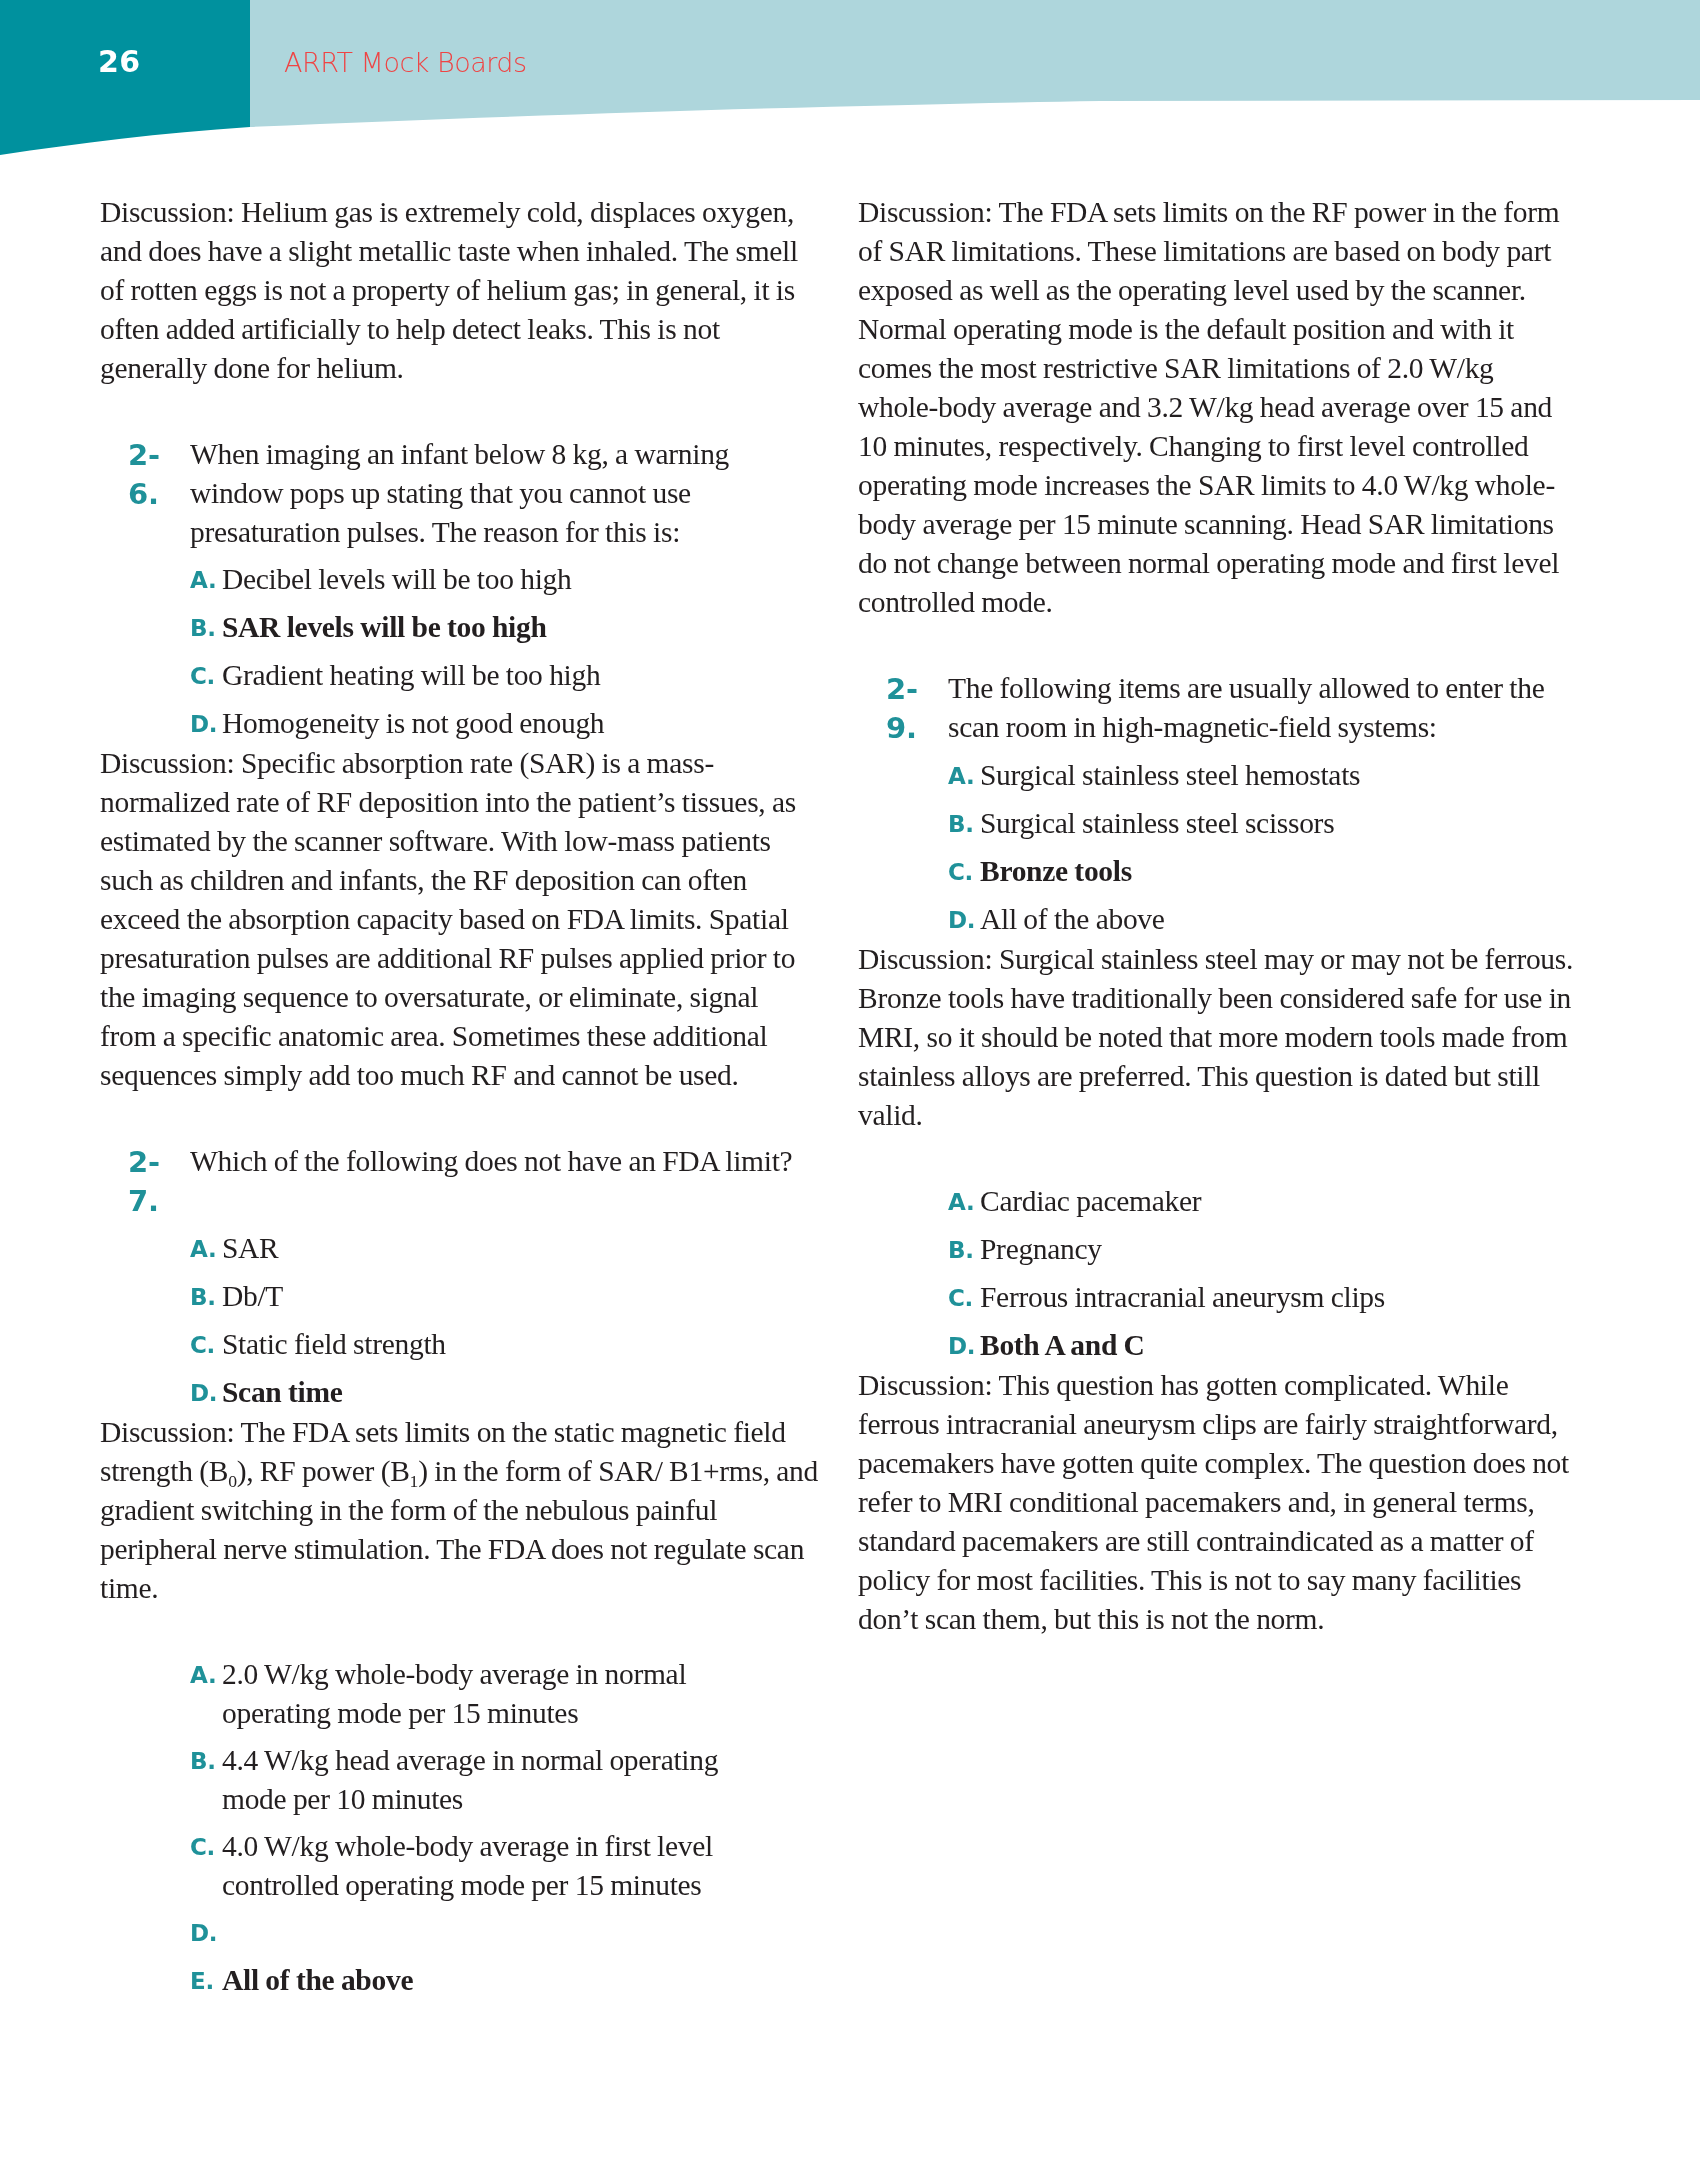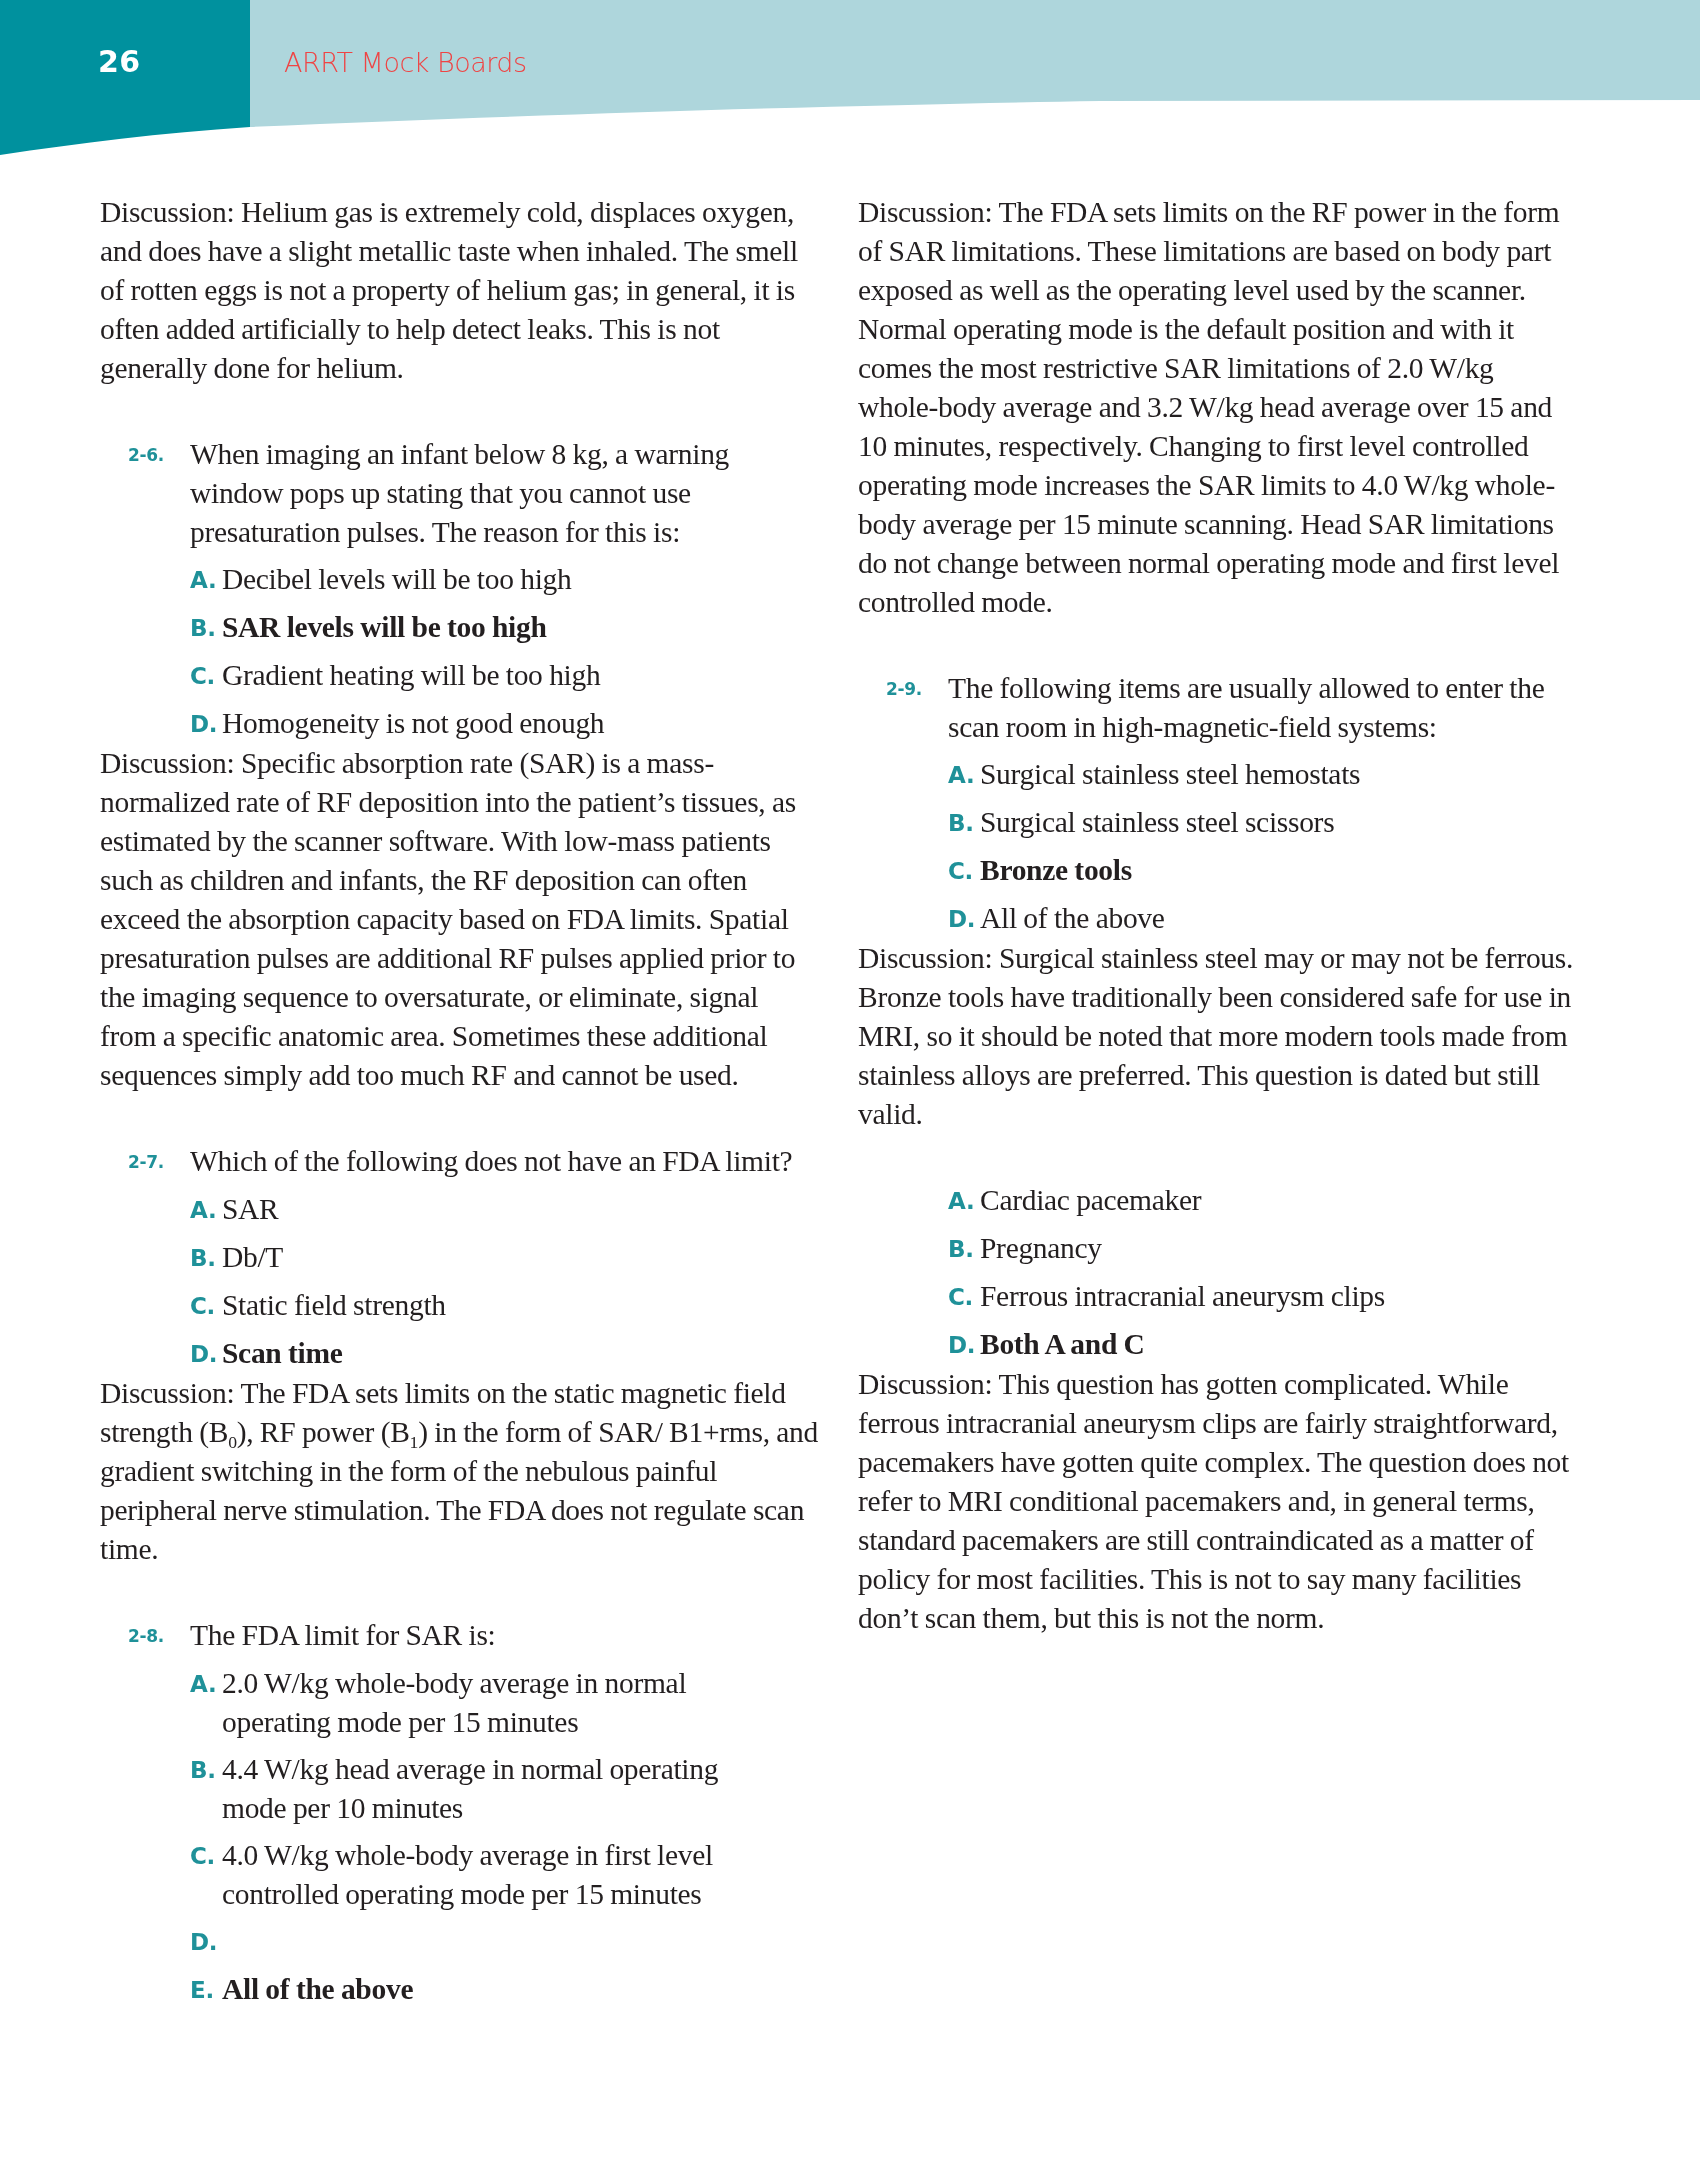--- a/index.html
+++ b/index.html
@@ -25,21 +25,21 @@
   .col-left { left: 100px; width: 720px; }
   .col-right { left: 858px; width: 720px; }
   .para {
     font-size: 29.5px; line-height: 39px; margin: 0;
     letter-spacing: -0.3px; word-spacing: -0.5px;
   }
   .question { position: relative; margin: 0; }
   .q-line { display: flex; font-size: 29.5px; line-height: 39px; letter-spacing: -0.3px; word-spacing: -0.5px; }
   .q-num {
     font-family: "DejaVu Sans", sans-serif; font-weight: bold; color: #1f9199;
-    font-size: 17px; flex: none; padding-top: 1px;
+    font-size: 29px; flex: none; padding-top: 1px;
   }
   .q-text { flex: 1; }
   .options { list-style: none; margin: 0; padding: 0; }
   .opt { display: flex; font-size: 29.5px; line-height: 39px; margin-top: 8px; letter-spacing: -0.3px; word-spacing: -0.5px; }
   .opt-letter {
     font-family: "DejaVu Sans", sans-serif; font-weight: bold; color: #1f9199;
     font-size: 23px; flex: none; width: 32px; padding-top: 1px;
   }
   .opt-text { flex: 1; }
   .opt.correct .opt-text { font-weight: bold; }
@@ -115,24 +115,20 @@
         </li>
       <li class="opt correct">
           <span class="opt-letter">D.</span>
           <span class="opt-text">Scan time</span>
         </li>
     </ul>
     <p class="para"><span>Discussion: The FDA sets limits on the static magnetic field strength (B</span><sub>0</sub><span>), RF power (B</span><sub>1</sub><span>) in the form of SAR/ B1+rms, and gradient switching in the form of the nebulous painful peripheral nerve stimulation. The FDA does not regulate scan time.</span></p>
   </div>
 
   <div class="question" style="margin-top:47px;">
-    <div class="q-line">
-      <span class="q-num">2-8.</span>
-      <span class="q-text">The FDA limit for SAR is:</span>
-    </div>
     <ul class="options">
       <li class="opt">
           <span class="opt-letter">A.</span>
           <span class="opt-text" style="max-width:540px">2.0 W/kg whole-body average in normal operating mode per 15 minutes</span>
         </li>
       <li class="opt">
           <span class="opt-letter">B.</span>
           <span class="opt-text" style="max-width:560px">4.4 W/kg head average in normal operating mode per 10 minutes</span>
         </li>
       <li class="opt">

